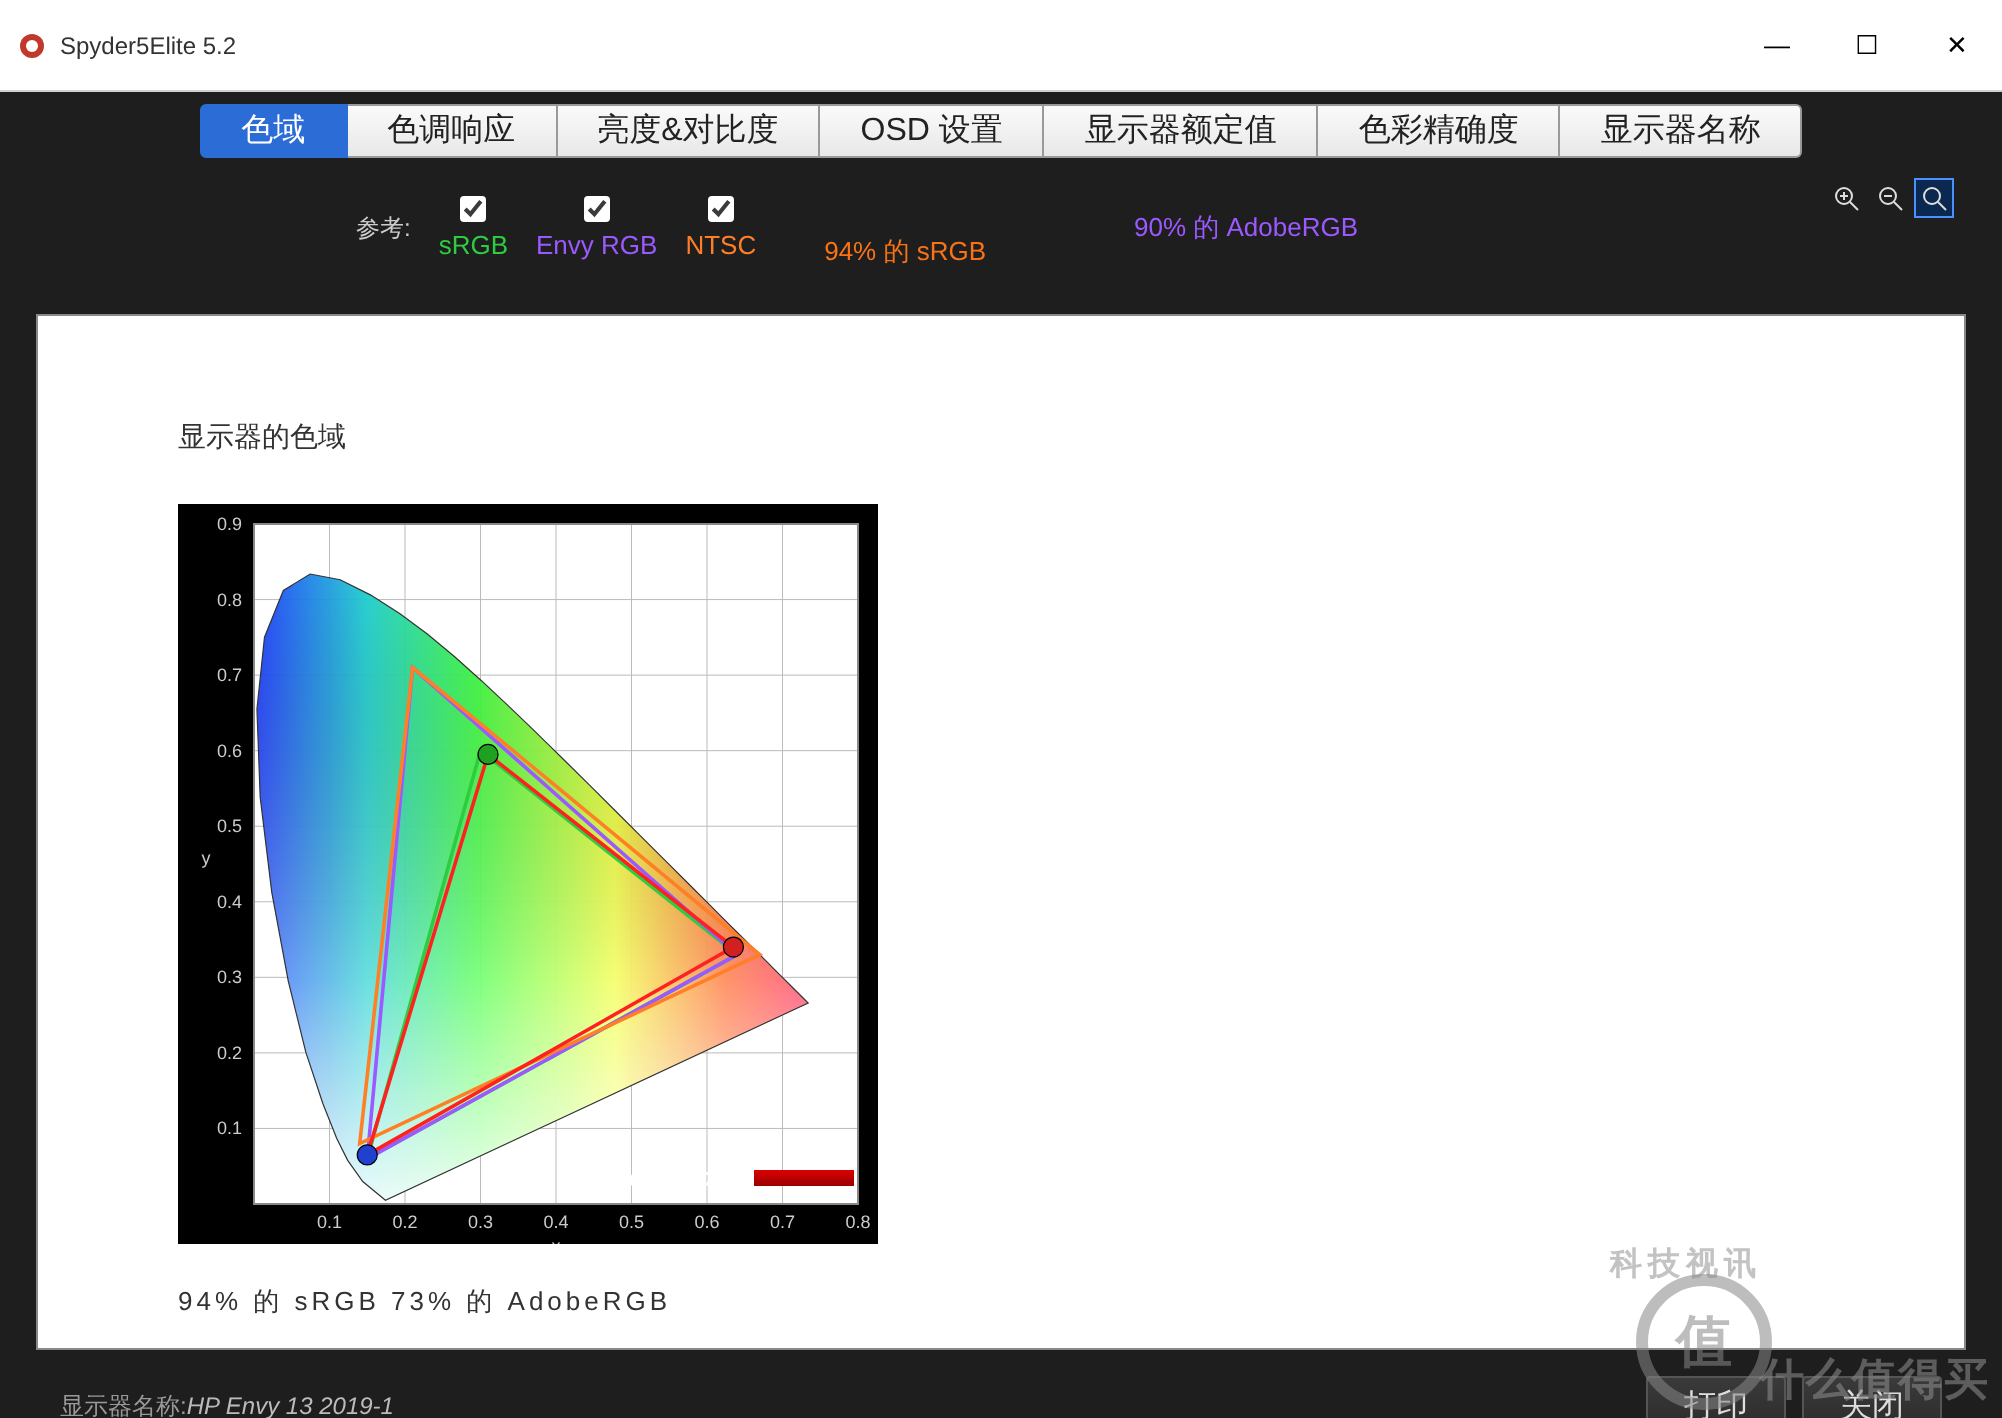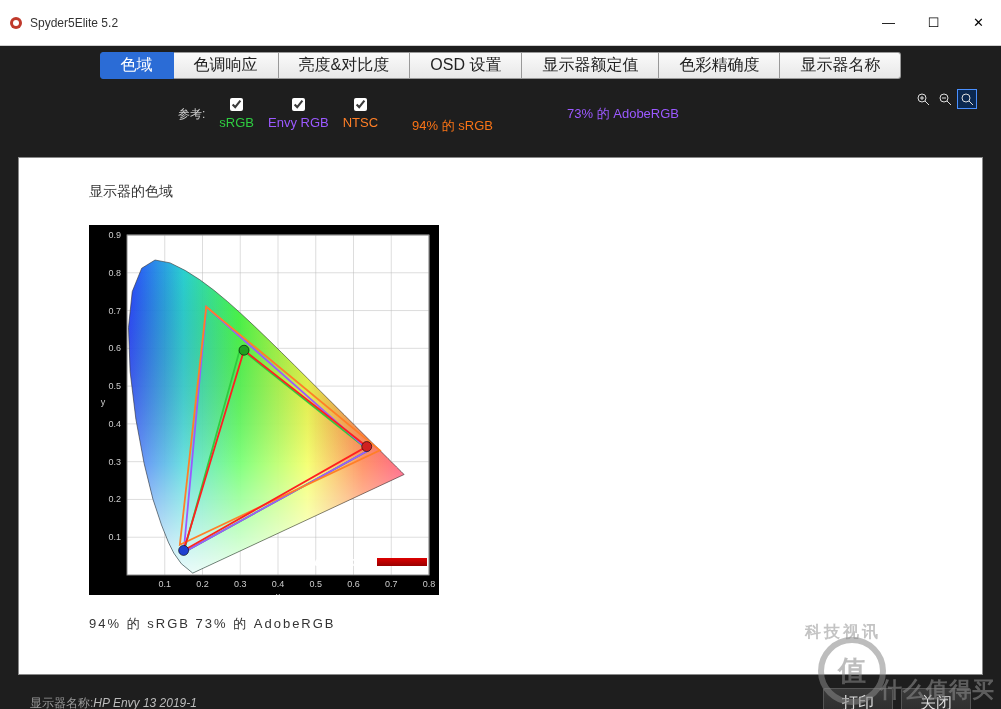--- a/index.html
+++ b/index.html
@@ -33,21 +33,21 @@
 .ntsc { color: #ff7f27; }
 .stat-srgb { color: #f97316; margin-left: 20px; margin-top: 24px; }
 .stat-argb { color: #9b59ff; margin-left: 60px; }
 .zoom-tools { position: absolute; right: 6px; top: 10px; display: flex; gap: 2px; }
 .zoom-btn { width: 20px; height: 20px; display: flex; align-items: center; justify-content: center; border: 1px solid transparent; }
 .zoom-btn.active { border: 1px solid #4a90ff; background: #0b2850; }
 
 
 .content-frame { background: #fff; border: 1px solid #888; flex: 1; position: relative; overflow: hidden; margin-bottom: 6px; }
 .content-scroll { position: absolute; inset: 0; overflow-y: scroll; }
-.content-inner { padding: 25px 0 30px 70px; }
+.content-inner { padding: 52px 0 30px 70px; }
 .section-title { font-size: 14px; color: #333; margin-bottom: 24px; }
 
 .chart-box { width: 350px; height: 370px; background: #000; position: relative; }
 .chart-svg { width: 100%; height: 100%; }
 .tick-text { fill: #ccc; font-size: 9px; font-family: Arial; }
 .datacolor-badge { position: absolute; right: 12px; bottom: 26px; display: flex; align-items: center; gap: 4px; }
 .datacolor-badge span { color: #fff; font-size: 13px; font-style: italic; font-weight: bold; }
 .datacolor-bar { width: 50px; height: 8px; background: linear-gradient(#d00,#900); }
 
 .below-text { margin-top: 20px; font-size: 13px; color: #333; letter-spacing: 2px; }
@@ -103,21 +103,21 @@
       </span>
       <span class="ck">
         <input type="checkbox" checked="" style="">
         <span class="argb">Envy RGB</span>
       </span>
       <span class="ck">
         <input type="checkbox" checked="" style="">
         <span class="ntsc">NTSC</span>
       </span>
     <span class="stat-srgb">94% 的 sRGB</span>
-    <span class="stat-argb">73% 的 AdobeRGB</span>
+    <span class="stat-argb">90% 的 AdobeRGB</span>
     <div class="zoom-tools">
       <div class="zoom-btn">
           <svg width="14" height="14" viewBox="0 0 14 14">
             <circle cx="6" cy="6" r="4" stroke="#ddd" fill="none"></circle>
             <line x1="9" y1="9" x2="13" y2="13" stroke="#ddd"></line>
             <line x1="4" y1="6" x2="8" y2="6" stroke="#ddd"></line>
             <line x1="6" y1="4" x2="6" y2="8" stroke="#ddd"></line>
           </svg>
         </div>
       <div class="zoom-btn">

